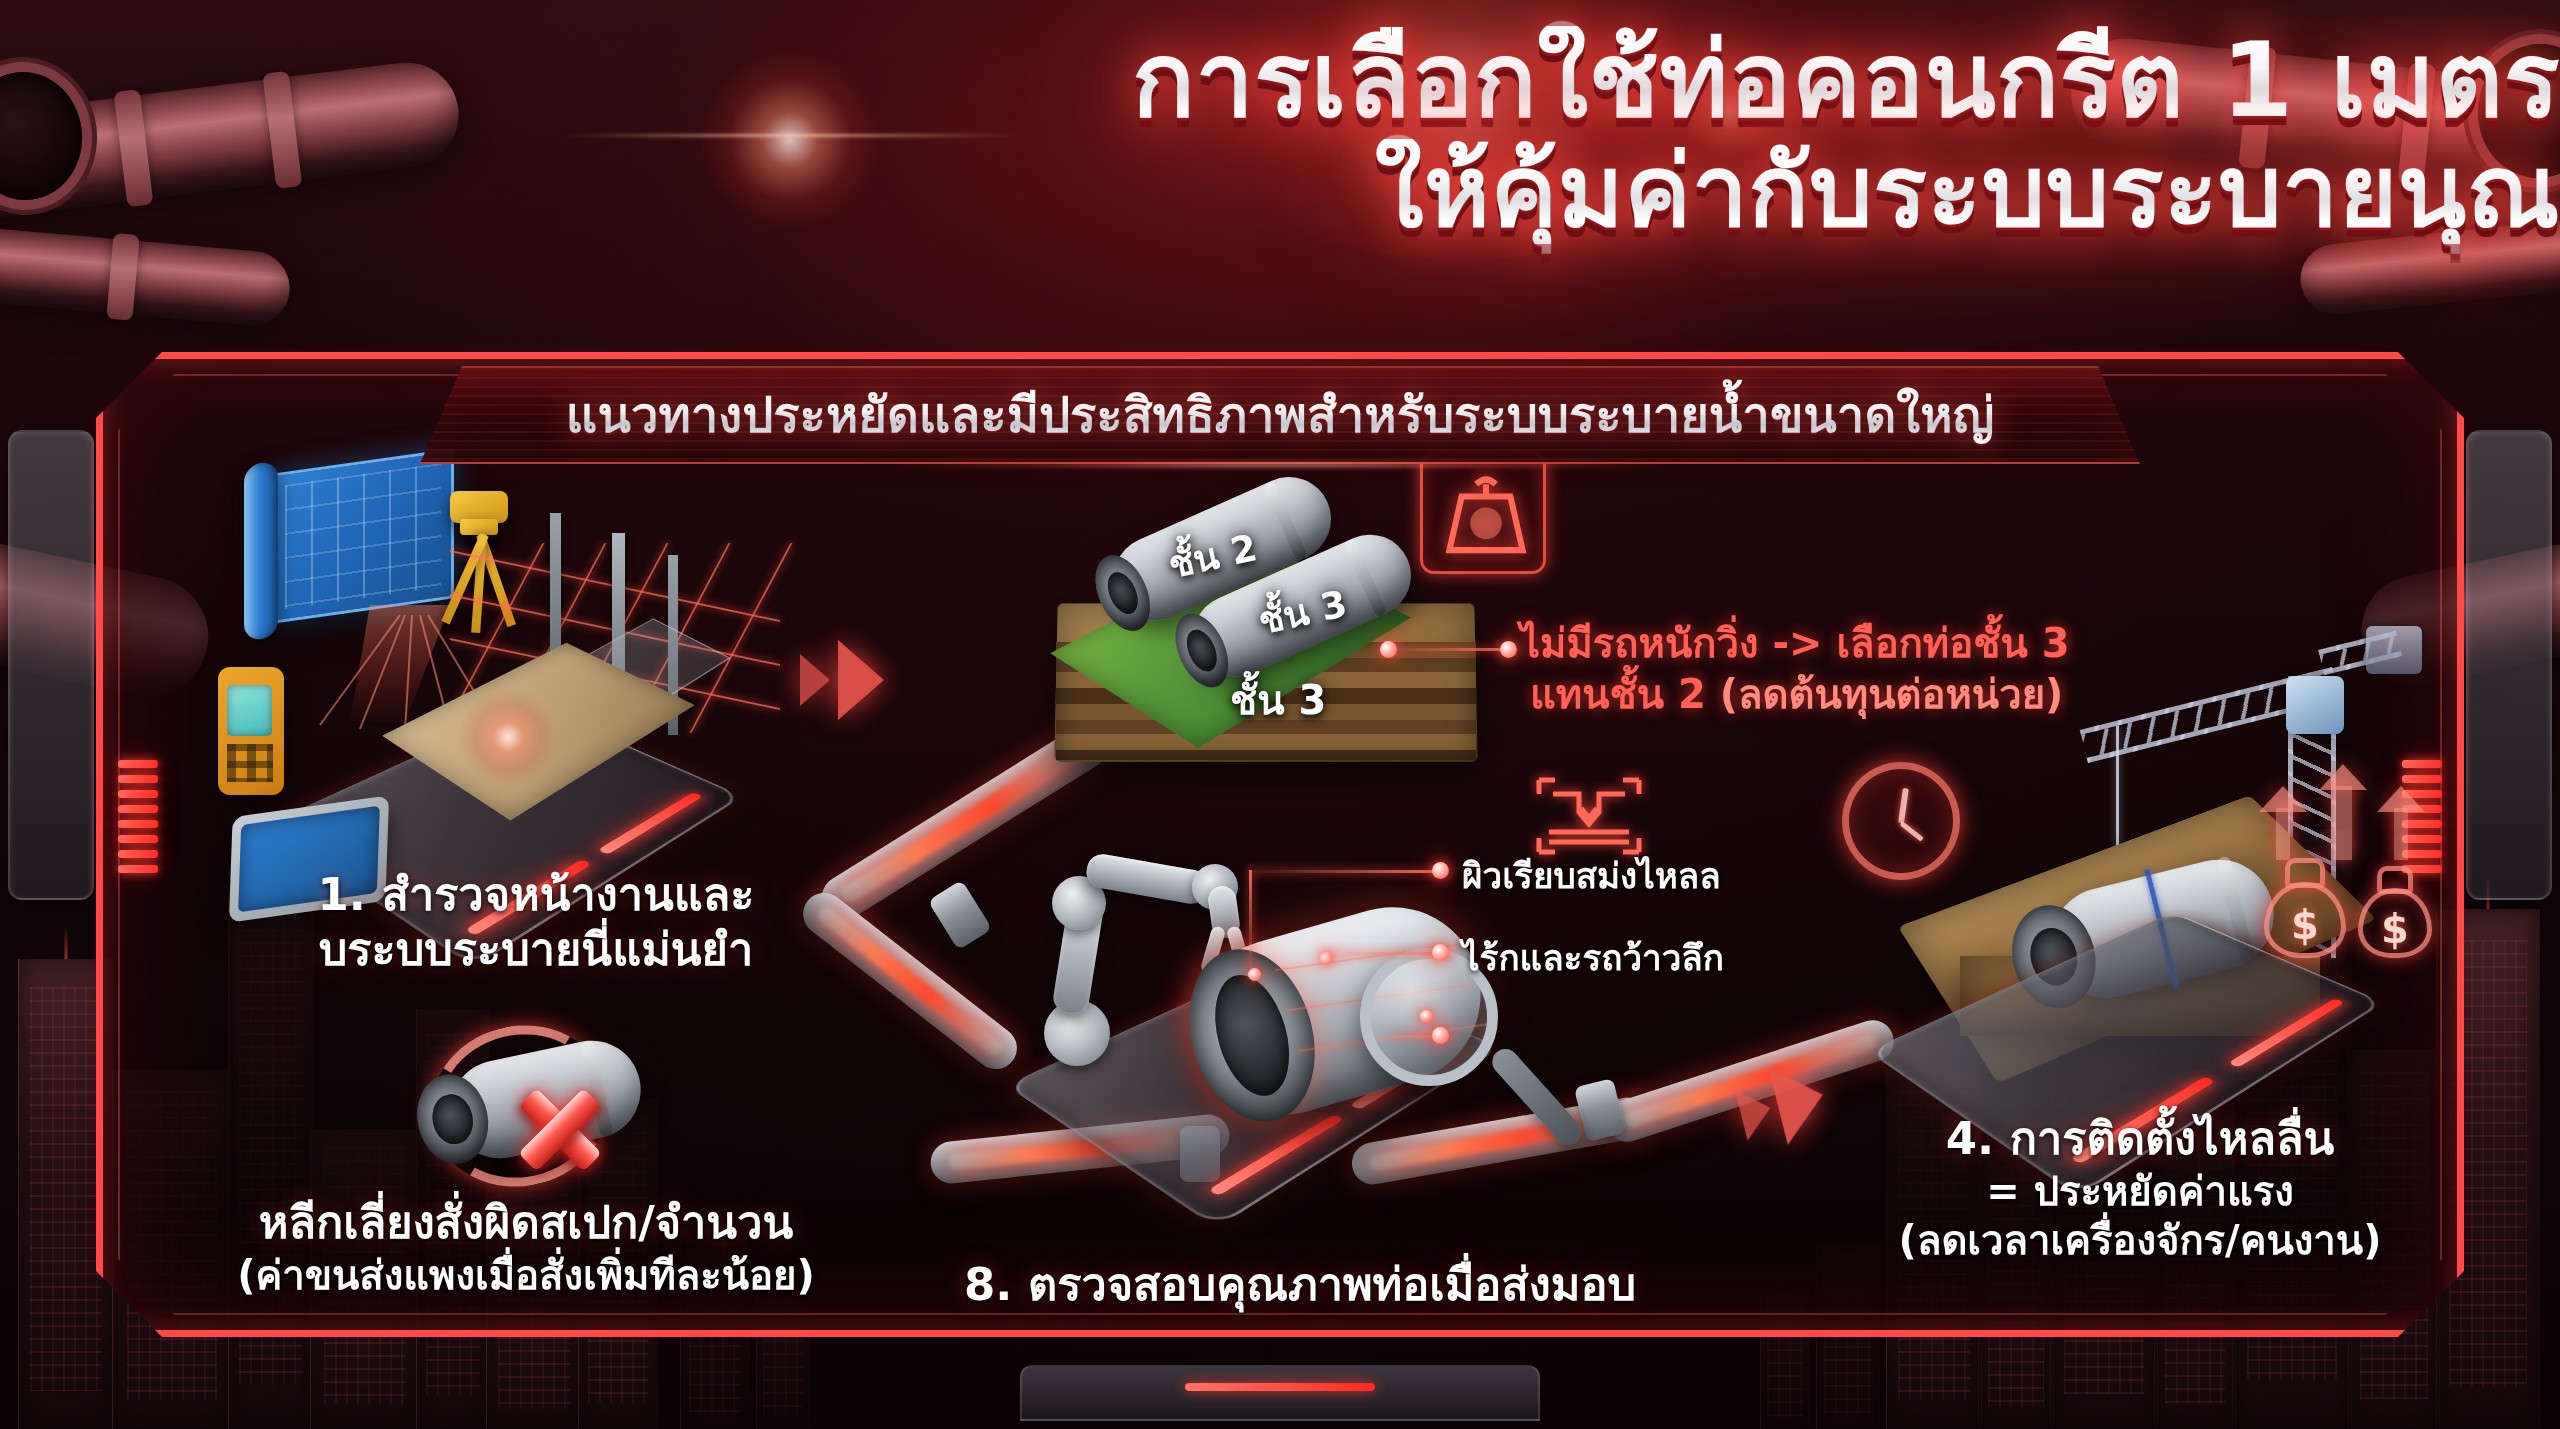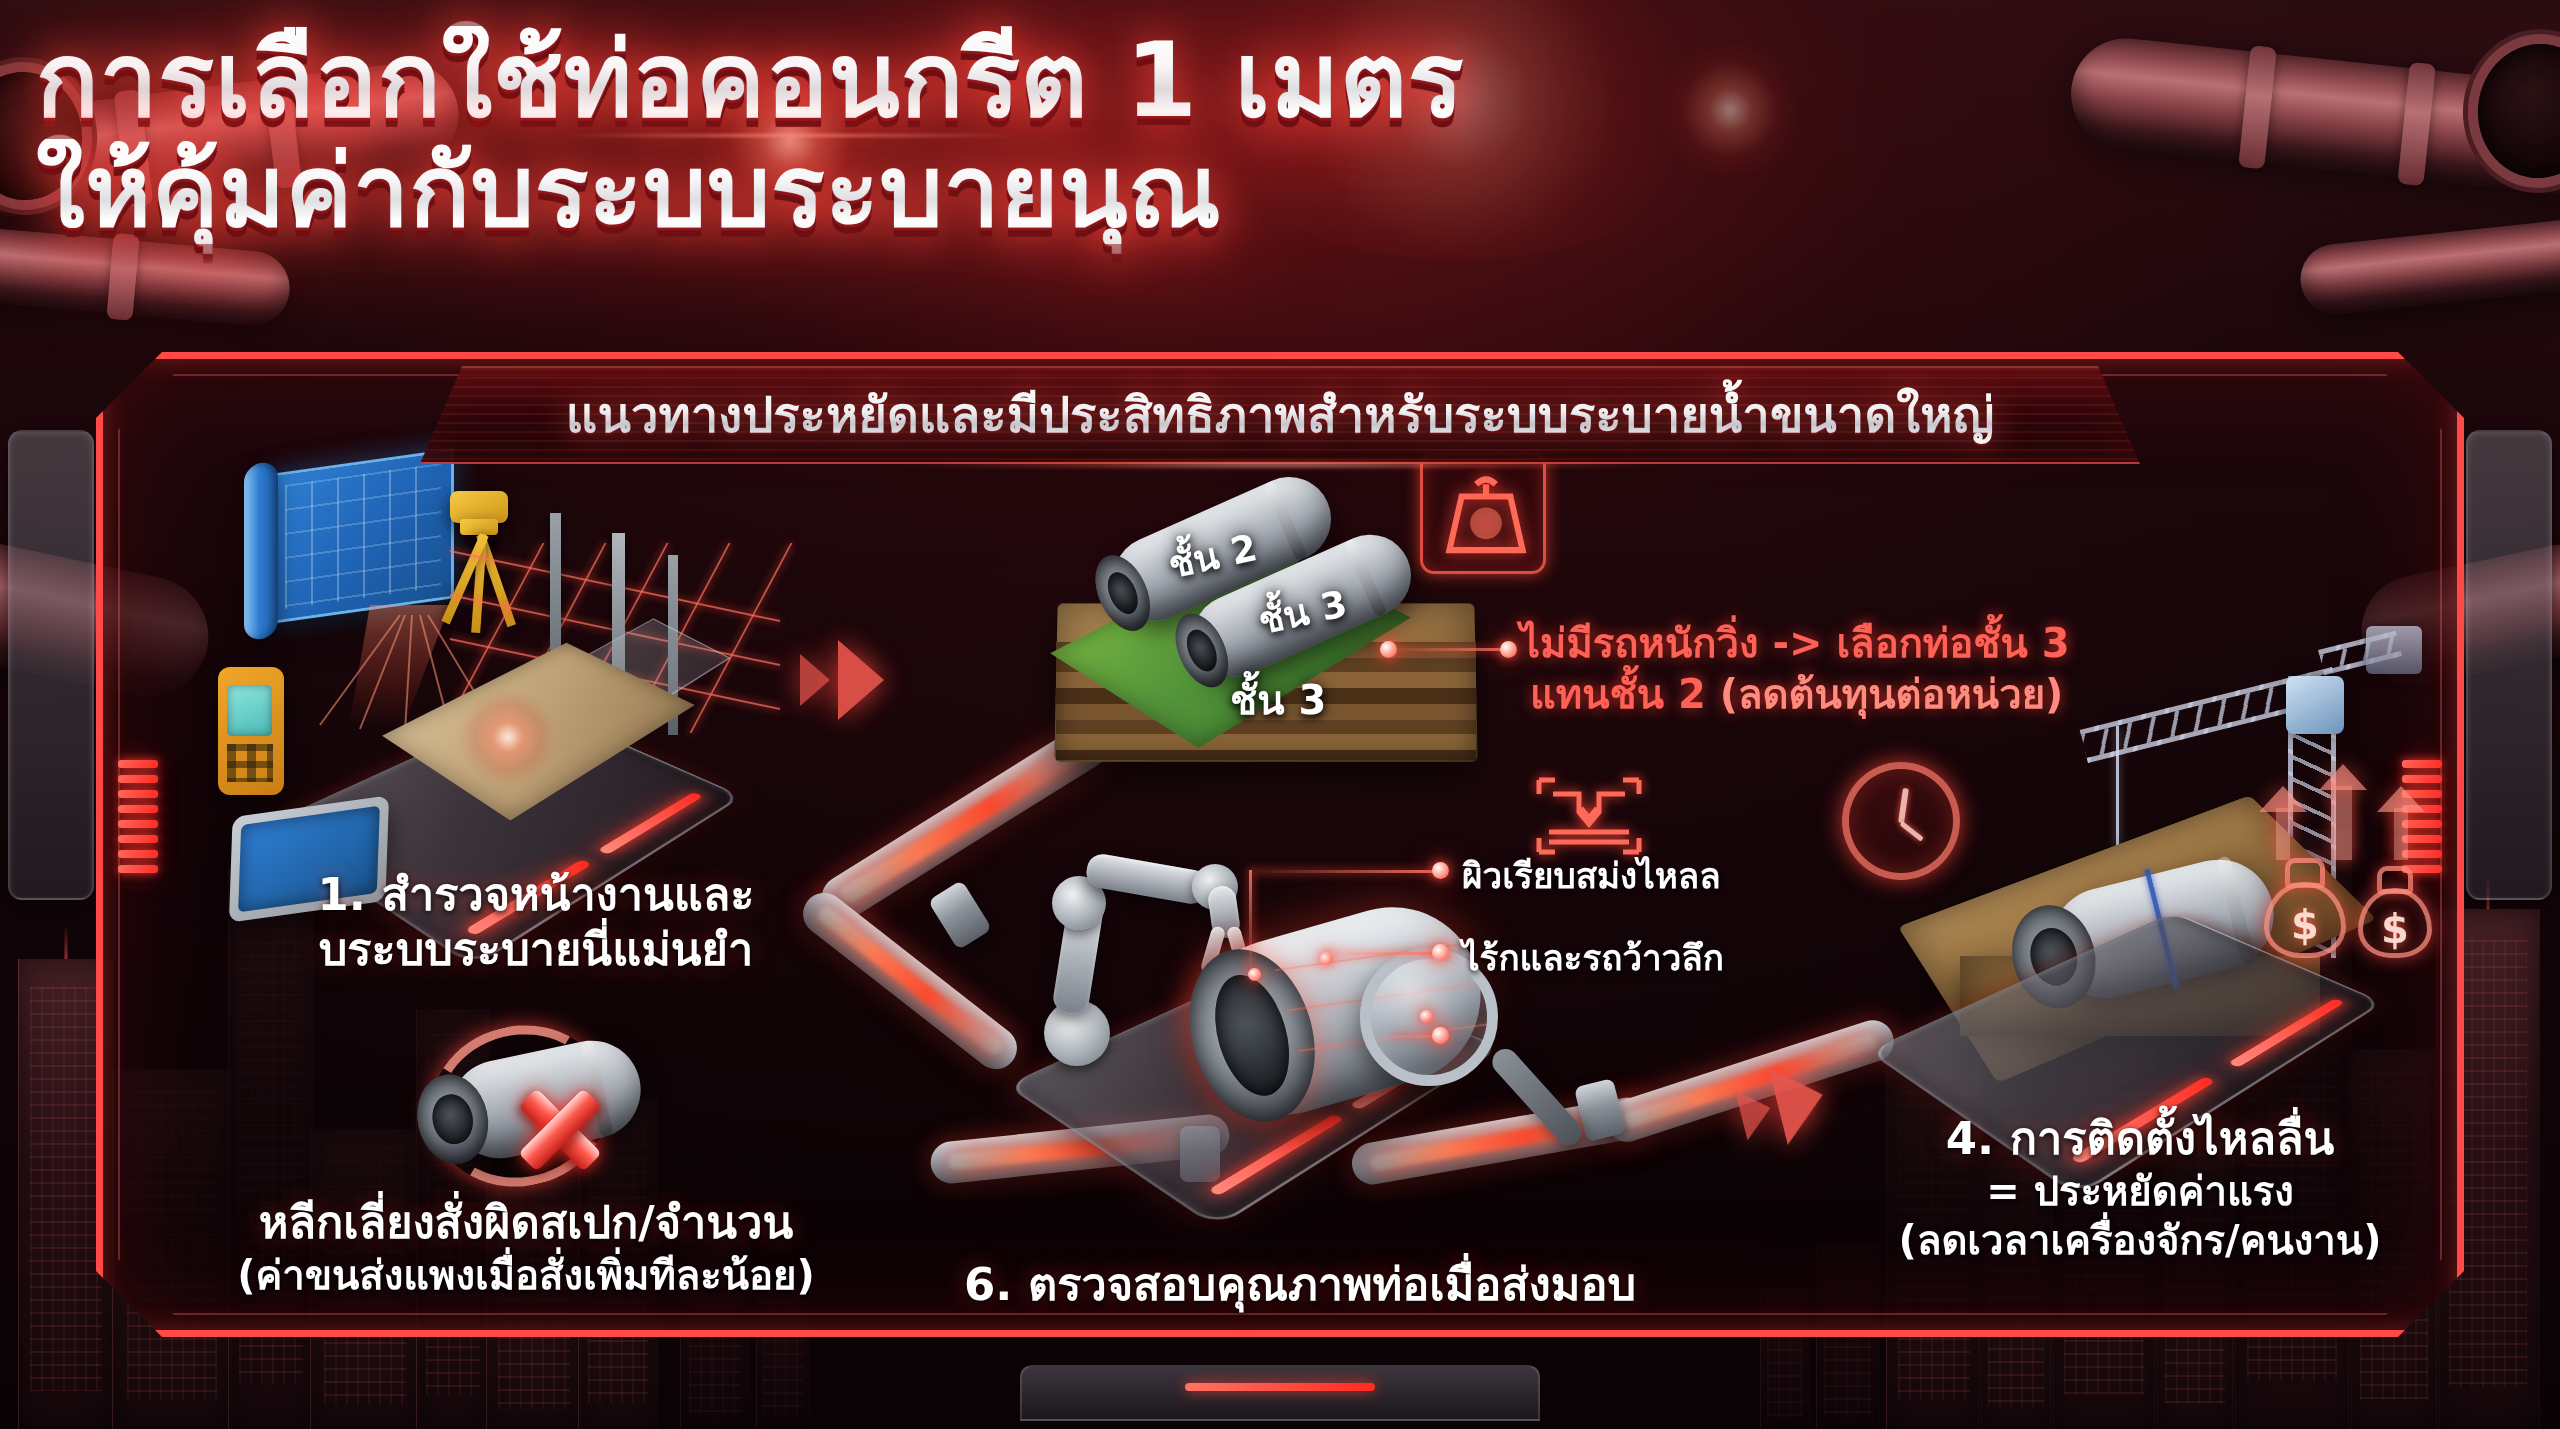--- a/index.html
+++ b/index.html
@@ -117,23 +117,22 @@
   }
   .vent-bars i {
     display:block; height:8px; border-radius:3px;
     background: linear-gradient(90deg,#ff6a5e,#ff2f28);
     box-shadow: 0 0 10px rgba(255,60,50,0.85), 0 0 22px rgba(255,50,40,0.5);
   }
 
   
   .title-wrap {
     position: absolute; left: 0; right: 0; top: 26px;
-    text-align: left;
+    text-align: right;
     z-index: 20;
-    padding-left: 36px;
   }
   .title-line {
     font-family: "DejaVu Sans", "Liberation Sans", sans-serif;
     font-weight: 700;
     font-size: 104px;
     line-height: 1.05;
     letter-spacing: 0.5px;
     color: #f2f2f4;
     background: linear-gradient(180deg, #ffffff 0%, #f3f3f5 38%, #c9c9cf 58%, #ffffff 78%, #d8d8de 100%);
     -webkit-background-clip: text;
@@ -908,21 +907,21 @@
     <div class="note-red">ไม่มีรถหนักวิ่ง -&gt; เลือกท่อชั้น 3</div>
     <div class="note-red" style="margin-left:10px;">
       <span>แทนชั้น 2 </span><span class="dim">(ลดต้นทุนต่อหน่วย)</span>
     </div>
   </div>
 
   <div class="check-item" style="left:1462px; top:848px;">ผิวเรียบสม่งไหลล</div>
   <div class="check-item" style="left:1462px; top:930px;">ไร้กและรถว้าวลึก</div>
 
   <div class="step-text" style="left:940px; top:1258px; width:720px;">
-    <div class="step-title">6. ตรวจสอบคุณภาพท่อเมื่อส่งมอบ</div>
+    <div class="step-title">8. ตรวจสอบคุณภาพท่อเมื่อส่งมอบ</div>
   </div>
 
   <div class="step-text" style="left:1850px; top:1112px; width:580px;">
     <div class="step-title">4. การติดตั้งไหลลื่น</div>
     <div class="step-sub">= ประหยัดค่าแรง</div>
     <div class="step-sub">(ลดเวลาเครื่องจักร/คนงาน)</div>
   </div>
 
 </div>
 

